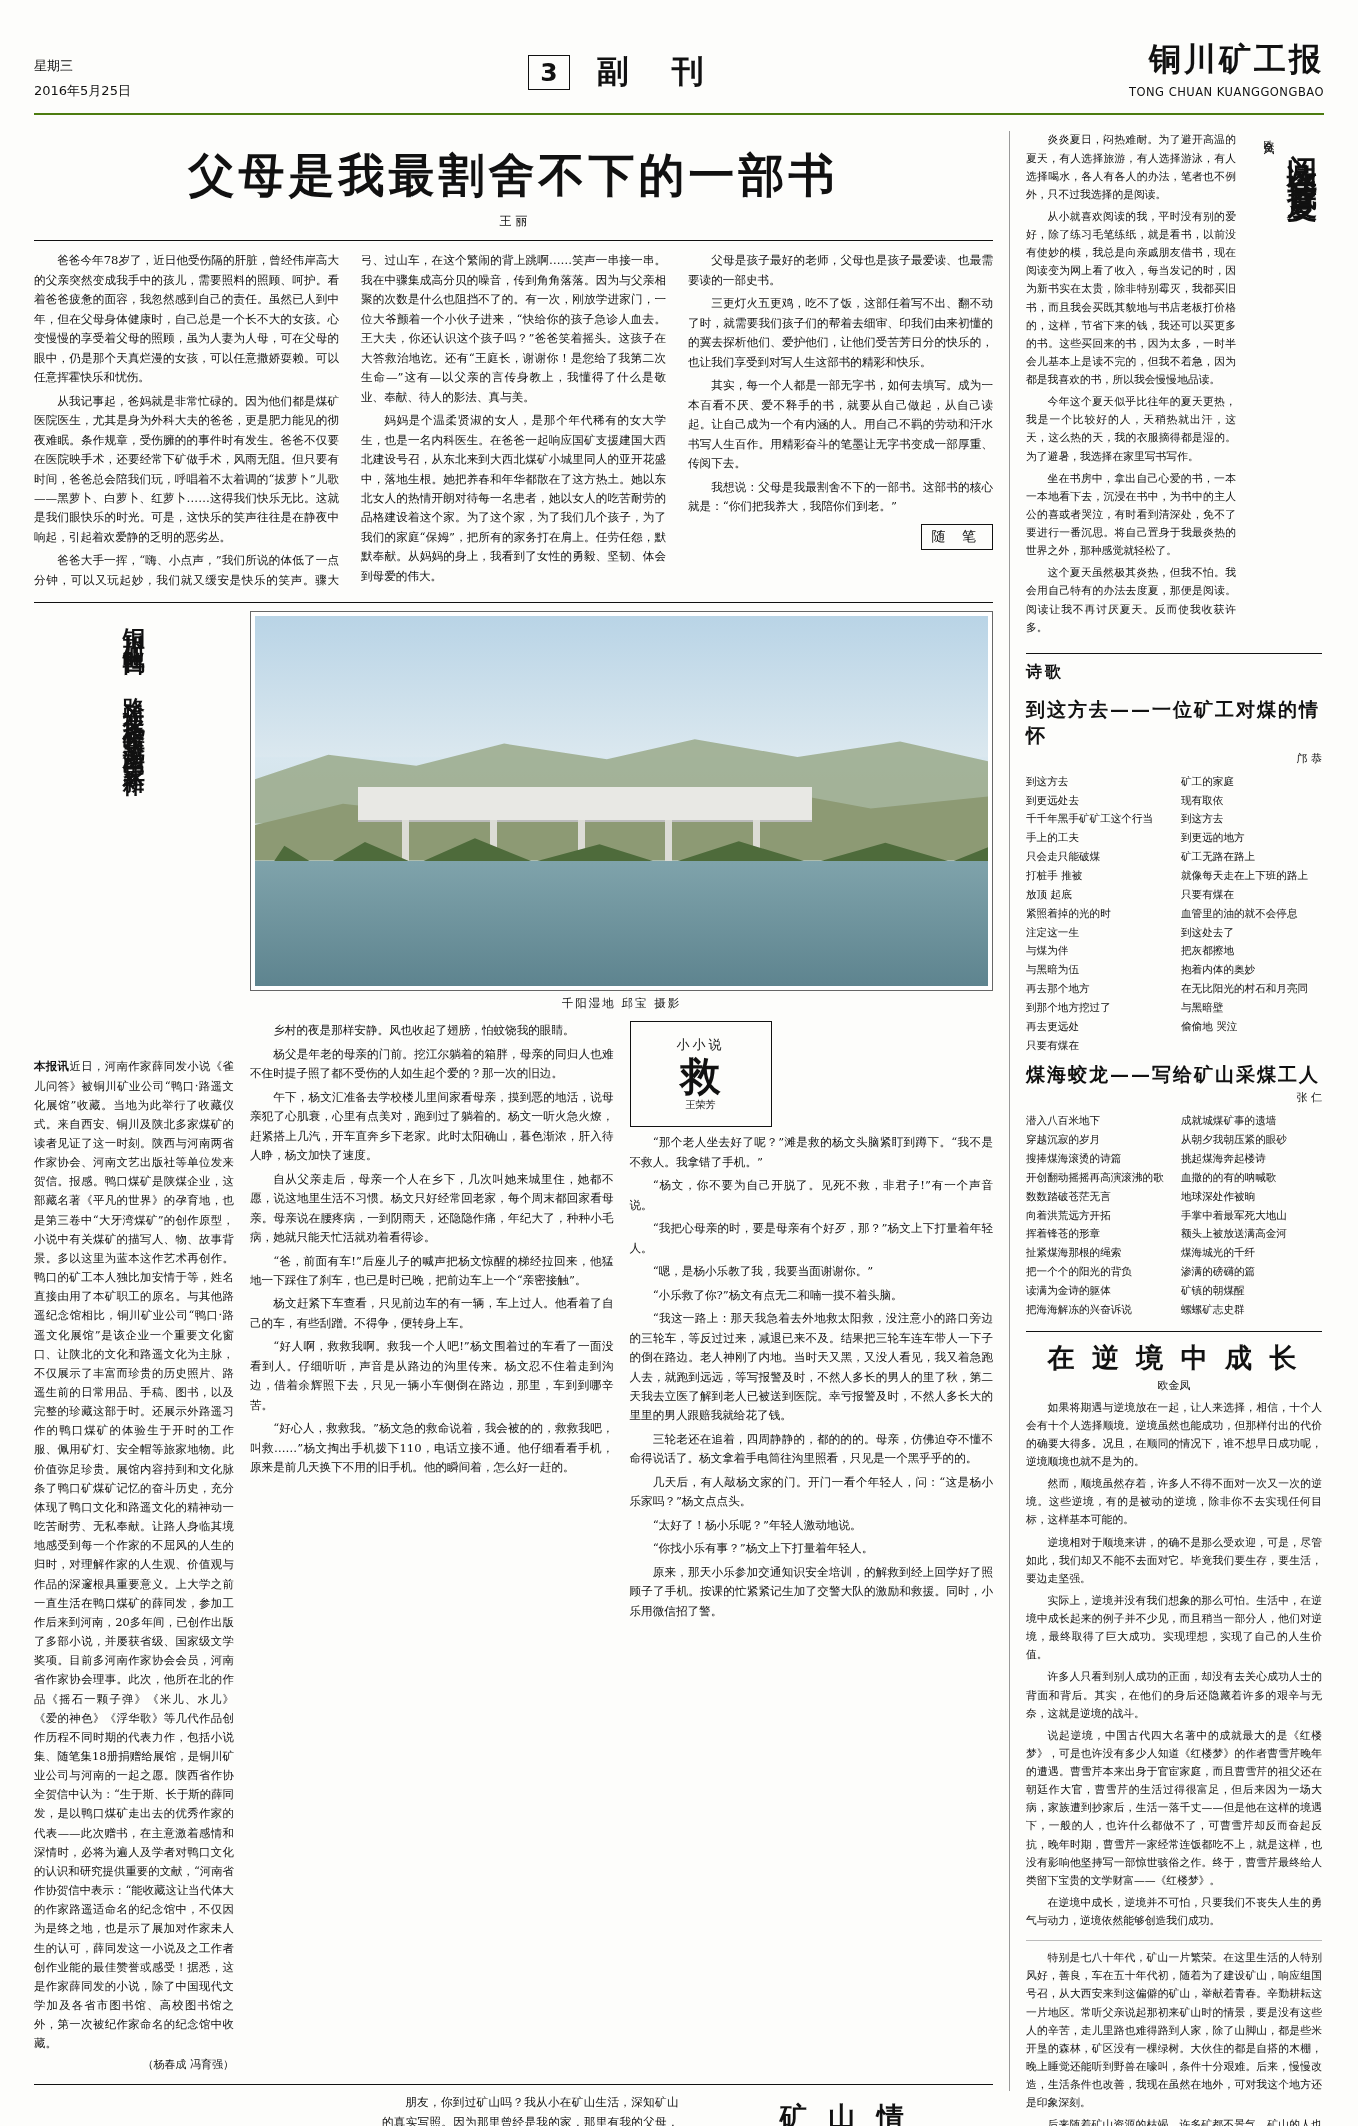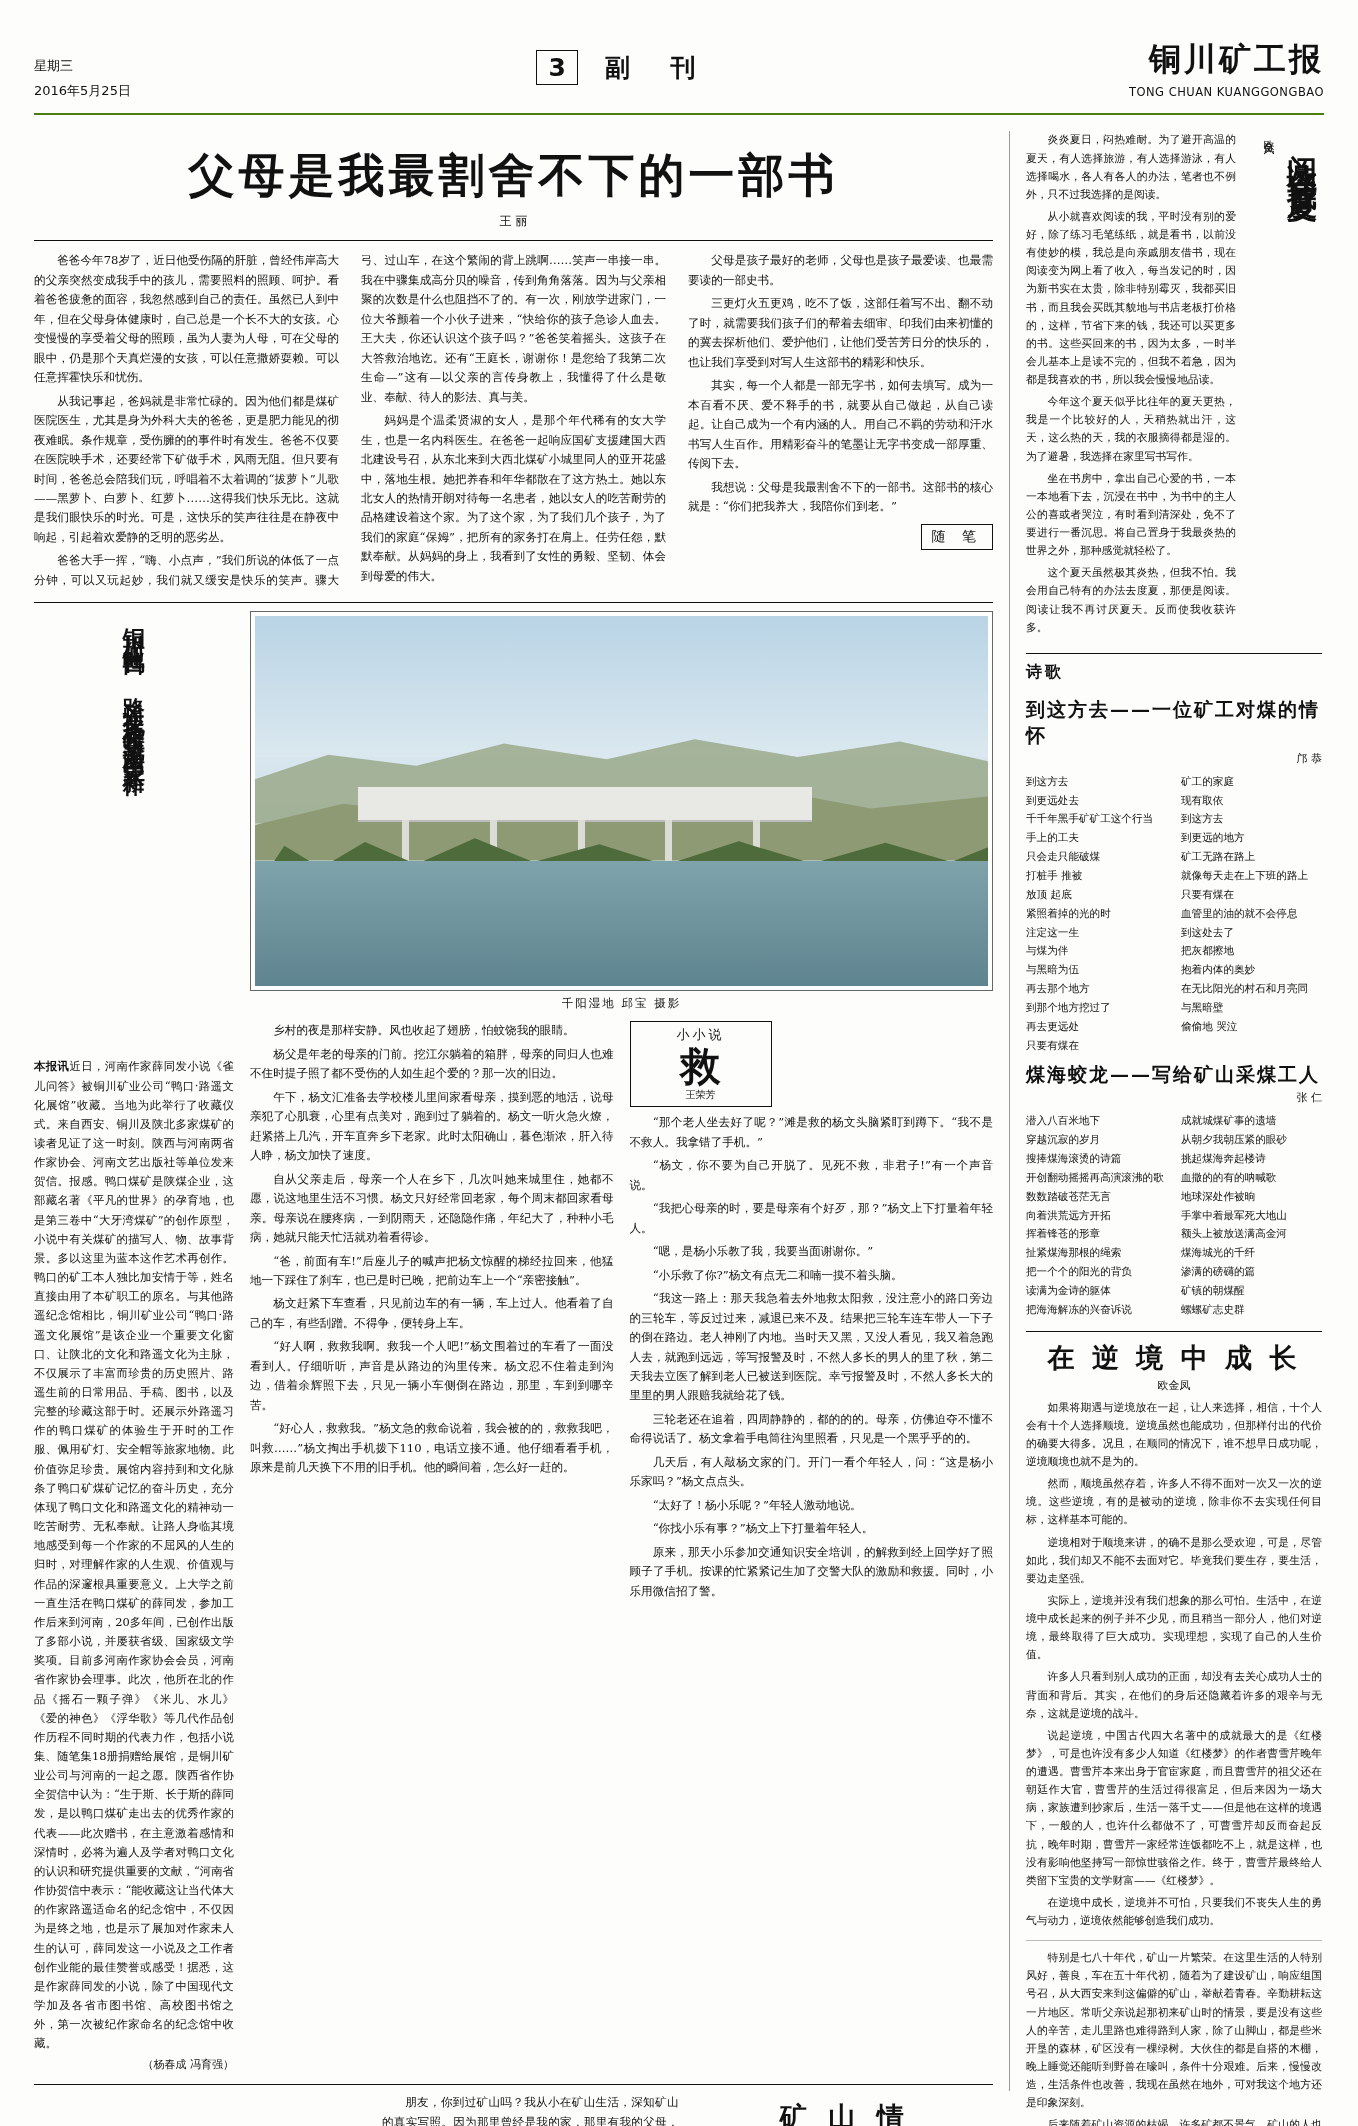--- a/index.html
+++ b/index.html
@@ -10,21 +10,21 @@
     color:#111;
     position:relative;
     overflow:hidden;
   }
   .page{position:relative;width:1358px;height:2126px;box-sizing:border-box;padding:28px 34px;}
   
   .masthead{display:flex;align-items:flex-start;justify-content:space-between;border-bottom:2px solid #4d7c0f;padding-bottom:10px;}
   .mh-left{font-family:"DejaVu Sans","Liberation Sans",sans-serif;font-size:13px;line-height:1.9;padding-top:26px;width:190px;}
   .mh-center{flex:1;text-align:center;padding-top:22px;}
   .mh-center .pageno{display:inline-block;border:1.5px solid #111;padding:2px 11px;font-size:25px;font-weight:bold;vertical-align:middle;font-family:"DejaVu Sans","Liberation Sans",sans-serif;}
-  .mh-center .sect{display:inline-block;font-size:25px;font-weight:bold;letter-spacing:16px;margin-left:22px;vertical-align:middle;}
+  .mh-center .sect{display:inline-block;font-size:32px;font-weight:bold;letter-spacing:16px;margin-left:22px;vertical-align:middle;}
   .mh-right{width:300px;text-align:right;padding-top:10px;}
   .mh-right .cn{font-size:32px;font-weight:bold;letter-spacing:3px;font-family:"DejaVu Serif","Liberation Serif",serif;}
   .mh-right .en{font-size:11.5px;letter-spacing:.5px;font-family:"DejaVu Sans","Liberation Sans",sans-serif;margin-top:3px;}
 
   
   .body-grid{display:flex;gap:0;margin-top:16px;height:1960px;}
   .col-main{width:975px;padding-right:16px;box-sizing:border-box;}
   .col-side{width:313px;border-left:1px solid #999;padding-left:16px;box-sizing:border-box;}
 
   h1.headline{
@@ -68,21 +68,21 @@
   .poem-cols div{flex:1;font-size:10.6px;line-height:1.78;}
 
   
   .side-vhead{
     writing-mode:vertical-rl;text-orientation:upright;
     font-size:30px;font-weight:bold;letter-spacing:8px;
     height:300px;float:right;margin-left:6px;
   }
   .side-author{writing-mode:vertical-rl;text-orientation:upright;font-size:11px;height:70px;float:right;margin-left:4px;letter-spacing:2px;}
 
-  .box-xiaoshuo{border:1px solid #111;padding:4px 10px;text-align:center;width:120px;}
+  .box-xiaoshuo{border:1px solid #111;padding:14px 10px;text-align:center;width:120px;}
   .box-xiaoshuo .lbl{font-size:13px;letter-spacing:3px;}
   .box-xiaoshuo .big{font-size:40px;font-weight:bold;line-height:1.1;}
   .box-xiaoshuo .au{font-size:10px;}
   .hr-blk{border-top:1px solid #111;margin:12px 0 8px;}
   .hr-thin{border-top:1px solid #bbb;margin:10px 0 8px;}
   .sec-title{text-align:center;font-size:27px;font-weight:bold;letter-spacing:6px;margin:6px 0 2px;}
   .sec-author{text-align:center;font-size:11px;margin-bottom:6px;}
   .side-title-big{text-align:center;font-size:27px;font-weight:bold;letter-spacing:4px;margin:8px 0 2px;}
 </style>
 </head>

